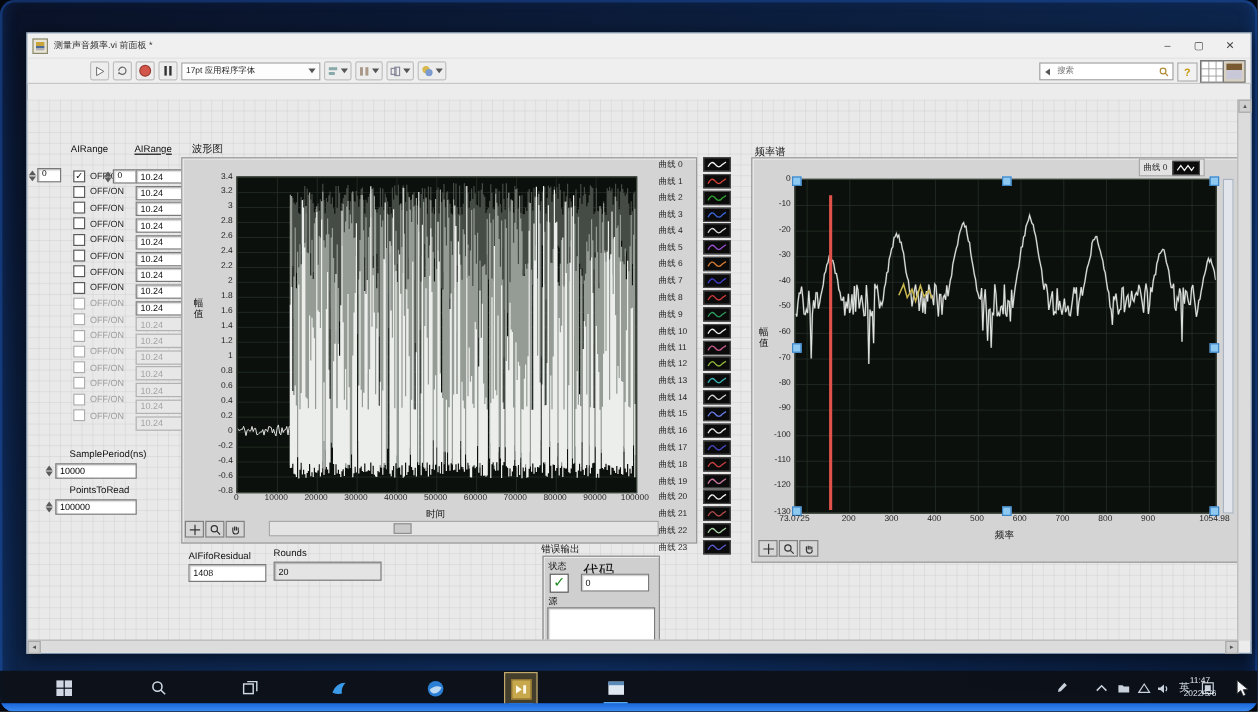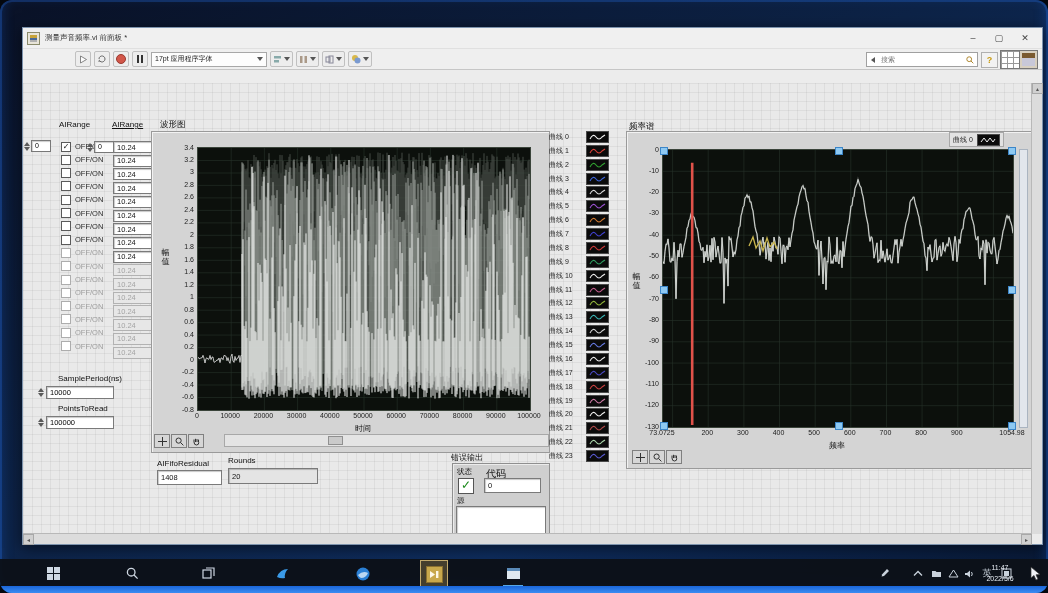--- a/index.html
+++ b/index.html
@@ -51,21 +51,21 @@
   .cbrow{position:absolute;display:flex;align-items:center;gap:4px;height:11px;}
   .cb{width:8px;height:8px;background:#fff;border:1px solid #5a5a5a;font-size:8px;line-height:7px;color:#111;text-align:center;}
   .cb.dim{border-color:#adadad;}
   .cblabel{font-size:7.5px;color:#2a2a2a;}
   .numfield{position:absolute;background:#fff;border:1px solid #7a7a7a;box-shadow:inset 1px 1px 1px rgba(0,0,0,.22);font-size:7.5px;color:#111;display:flex;align-items:center;padding-left:3px;}
   .numfield.dim{background:#e7e7e7;color:#a4a4a4;border-color:#b2b2b2;box-shadow:none;}
   .spinfield{position:absolute;display:flex;align-items:center;gap:2px;}
   .spinfield .box{background:#fff;border:1px solid #7a7a7a;box-shadow:inset 1px 1px 1px rgba(0,0,0,.22);font-size:7.5px;height:11px;line-height:11px;padding-left:3px;flex:1;}
 
   
-  .chart-frame{position:absolute;background:#d4d4d4;border:1px solid #9a9a9a;box-shadow:inset 1px 1px 0 #f2f2f2;}
+  .chart-frame{position:absolute;background:#d4d4d4;border:1px solid #9a9a9a;box-shadow:inset 1px 1px 0 #f2f2f2;padding-left:31px;}
   .plot{position:absolute;background:#0c100c;border:1px solid #3a443a;}
   .tick{position:absolute;font-size:7px;color:#1c1c1c;white-space:nowrap;}
   .ytick{text-align:right;}
   .axis-label{position:absolute;font-size:8px;color:#111;}
   .ylabel-v{width:9px;line-height:9px;word-break:break-all;text-align:center;}
   .palette{position:absolute;display:flex;gap:1px;}
   .palbtn{width:14px;height:12px;background:#d6d6d6;border:1px solid #808080;display:flex;align-items:center;justify-content:center;}
   .scrollbar{position:absolute;height:11px;background:#e4e4e4;border:1px solid #a8a8a8;}
   .sb-thumb{position:absolute;top:1px;width:13px;height:7px;background:#cacaca;border:1px solid #909090;}
   .legend-col{position:absolute;}
@@ -701,21 +701,21 @@
       <div class="numfield" style="left:134px;top:387px;width:60px;height:13px;">1408</div>
 
       <div class="ctl-label" style="left:205px;top:373px;">Rounds</div>
       <div class="numfield" style="left:205px;top:385px;width:85px;height:14px;background:#e4e4e4;">20</div>
 
 
       <div class="ctl-label" style="left:428px;top:369px;">错误输出</div>
       <div class="err-cluster" style="left:429px;top:380px;width:96px;height:73px;">
         <div class="ctl-label" style="left:4px;top:3px;font-size:7.5px;">状态</div>
         <div class="err-check" style="left:5px;top:14px;">✓</div>
-        <div class="ctl-label" style="left:33px;top:3px;font-size:10px;">代码</div>
+        <div class="ctl-label" style="left:33px;top:3px;font-size:13px;">代码</div>
         <div class="numfield" style="left:31px;top:14px;width:52px;height:13px;">0</div>
         <div class="ctl-label" style="left:4px;top:32px;font-size:7.5px;">源</div>
         <div class="err-src" style="left:3px;top:42px;width:88px;height:27px;"></div>
       </div>
     </div>
 
     <div class="vsb">
         <div class="sb-arrow" style="top:0;left:0;">▲</div>
       </div>
     <div class="hsb">

